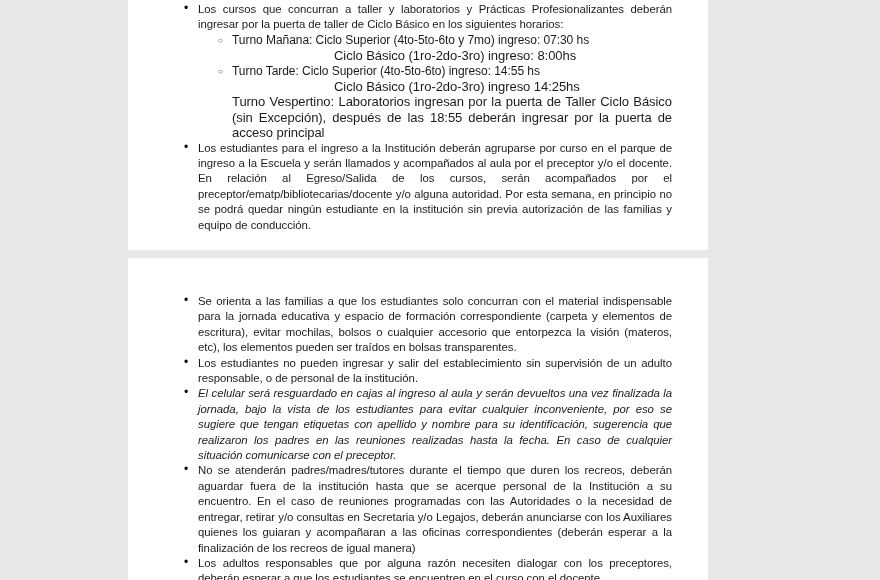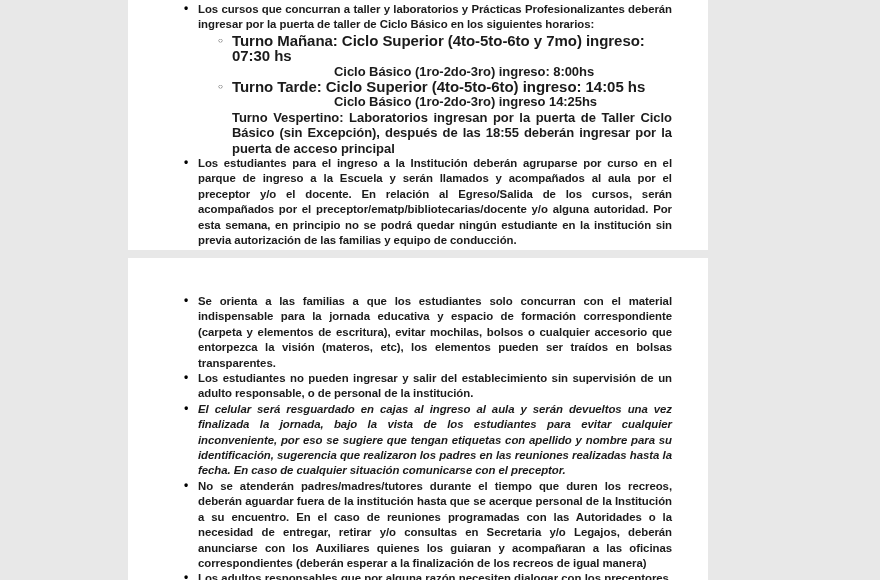--- a/index.html
+++ b/index.html
@@ -12,21 +12,20 @@
     background: #e8e8e8;
     font-family: "Liberation Sans", sans-serif;
     overflow: hidden;
   }
 
   .doc-viewport {
     position: relative;
     width: 880px;
     height: 580px;
     background: #e8e8e8;
-    font-weight: bold;
   }
 
   .page {
     position: absolute;
     left: 128px;
     width: 580px;
     background: #ffffff;
     box-sizing: border-box;
   }
 
@@ -83,21 +82,21 @@
   
   ul.sub-bullets {
     list-style: none;
     margin: 0;
     padding: 0;
   }
 
   li.sub-bullet {
     position: relative;
     padding-left: 68px;
-    font-size: 15px;
+    font-size: 12px;
     line-height: 15.4px;
     color: #1b1b1b;
     text-align: left;
     letter-spacing: -0.05px;
   }
 
   li.sub-bullet::before {
     content: "\25CB";
     position: absolute;
     left: 54px;
@@ -163,21 +162,21 @@
 
   <div class="page page-1">
     <div class="page-1-body">
       <ul class="bullets">
 
         <li class="bullet">Los cursos que concurran a taller y laboratorios y Prácticas Profesionalizantes deberán  ingresar por la puerta de taller de Ciclo Básico en los siguientes horarios:</li>
 
         <ul class="sub-bullets">
           <li class="sub-bullet">Turno Mañana: Ciclo Superior (4to-5to-6to y 7mo) ingreso: 07:30 hs</li>
           <div class="sub-cont indent-deep">Ciclo Básico (1ro-2do-3ro) ingreso: 8:00hs</div>
-          <li class="sub-bullet">Turno Tarde: Ciclo Superior (4to-5to-6to) ingreso: 14:05 hs</li>
+          <li class="sub-bullet">Turno Tarde: Ciclo Superior (4to-5to-6to) ingreso: 14:55 hs</li>
           <div class="sub-cont indent-deep">Ciclo Básico (1ro-2do-3ro) ingreso 14:25hs</div>
           <div class="sub-cont justify">Turno Vespertino: Laboratorios ingresan por la puerta de Taller Ciclo Básico (sin Excepción), después de las 18:55 deberán ingresar por la puerta de acceso principal</div>
         </ul>
 
         <li class="bullet">Los estudiantes para el ingreso a la Institución deberán agruparse por curso en el parque de ingreso a la Escuela y serán llamados y acompañados al aula por el preceptor y/o el docente. En relación al Egreso/Salida de los cursos, serán acompañados por el preceptor/ematp/bibliotecarias/docente y/o alguna autoridad. Por esta semana, en principio no se podrá quedar ningún estudiante en la institución sin previa autorización de las familias y equipo de conducción.</li>
 
       </ul>
     </div>
   </div>
 

